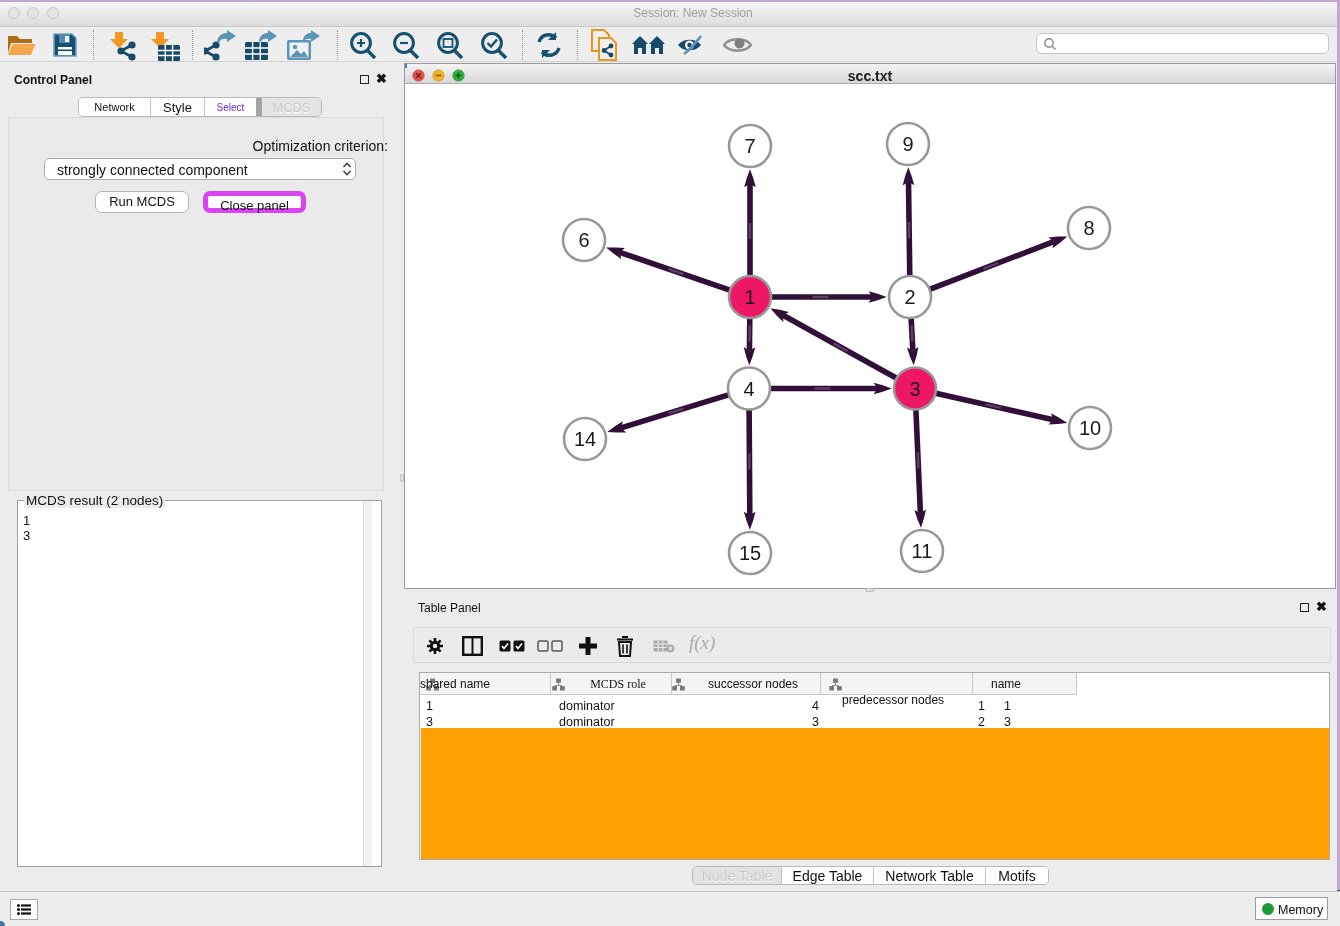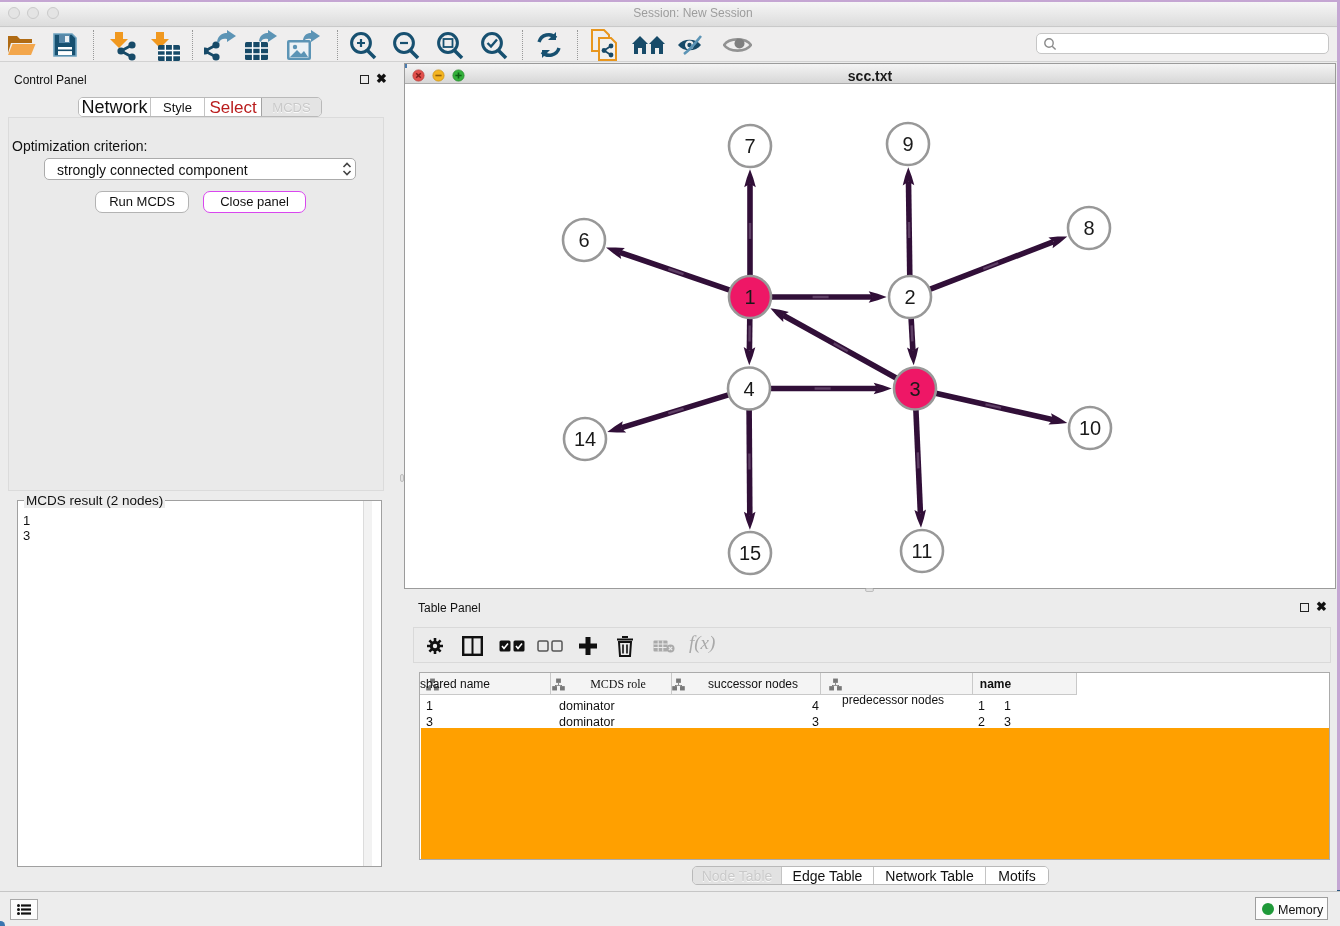--- a/index.html
+++ b/index.html
@@ -150,41 +150,41 @@
     <circle cx="16.5" cy="8.5" r="5" fill="#7F7F7F"></circle>
   </svg>
 </div>
 
 <div class="abs" style="left:1036px;top:33px;width:293px;height:21px;background:#fff;border:1px solid #C6C6C6;border-radius:5px;"></div>
 <svg class="abs" style="left:1042px;top:36px;" width="16" height="16" viewBox="0 0 16 16">
     <circle cx="7" cy="7" r="4.2" fill="none" stroke="#8A8A8A" stroke-width="1.4"></circle>
     <line x1="10.2" y1="10.2" x2="13.6" y2="13.6" stroke="#8A8A8A" stroke-width="1.4"></line>
   </svg>
 
-<div class="abs" style="left:14px;top:73px;font-size:12px;color:#111;">Control Panel</div>
+<div class="abs" style="left:14px;top:73px;font-size:12px;color:#111;font-weight:bold;">Control Panel</div>
 <div class="abs" style="left:360px;top:75px;width:9px;height:9px;border:1.5px solid #222;"></div>
 <div class="abs" style="left:376px;top:71px;font-size:13px;font-weight:bold;color:#111;">✖</div>
 
 <div class="abs" style="left:78px;top:97px;width:244px;height:20px;border:1px solid #B9B9B9;border-radius:5px;overflow:hidden;display:flex;">
-  <div style="width:72px;background:#fff;border-right:1px solid #C4C4C4;text-align:center;font-size:18px;color:#111;line-height:19px;">Network</div>
+  <div style="width:72px;background:#fff;border-right:1px solid #C4C4C4;text-align:center;font-size:11px;color:#111;line-height:19px;">Network</div>
   <div style="width:54px;background:#fff;border-right:1px solid #C4C4C4;text-align:center;font-size:13px;color:#111;line-height:19px;">Style</div>
-  <div style="width:57px;background:#fff;border-right:1px solid #a3a3a3;text-align:center;font-size:17px;color:#b91c1c;line-height:19px;">Select</div>
+  <div style="width:57px;background:#fff;border-right:6px solid #a3a3a3;text-align:center;font-size:10px;color:#6d28d9;line-height:19px;">Select</div>
   <div style="flex:1;background:#E4E4E4;text-align:center;font-size:13px;color:#C9C9C9;line-height:19px;text-shadow:0 1px 0 #FAFAFA;">MCDS</div>
 </div>
 
 <div class="abs" style="left:8px;top:117px;width:376px;height:374px;background:#EAEAEA;border:1px solid #DBDBDB;"></div>
-<div class="abs" style="left:12px;top:138px;width:376px;text-align:left;font-size:14px;color:#111;">Optimization criterion:</div>
+<div class="abs" style="left:12px;top:138px;width:376px;text-align:right;font-size:14px;color:#111;">Optimization criterion:</div>
 <div class="abs" style="left:44px;top:158px;width:312px;height:22px;background:#fff;border:1px solid #ABABAB;border-radius:5px;"></div>
 <div class="abs" style="left:57px;top:162px;font-size:14px;color:#111;">strongly connected component</div>
 <svg class="abs" style="left:341px;top:161px;" width="12" height="16" viewBox="0 0 12 16">
     <path d="M2.5 6 L6 2.5 L9.5 6" fill="none" stroke="#444" stroke-width="1.6"></path>
     <path d="M2.5 10 L6 13.5 L9.5 10" fill="none" stroke="#444" stroke-width="1.6"></path>
   </svg>
 <div class="abs" style="left:95px;top:191px;width:94px;height:22px;background:#fff;border:1px solid #B3B3B3;border-radius:7px;text-align:center;font-size:13px;color:#111;line-height:20px;">Run MCDS</div>
-<div class="abs" style="left:203px;top:191px;width:103px;height:22px;background:#fff;border:1px solid #d946ef;border-radius:7px;text-align:center;font-size:13px;color:#111;line-height:20px;">Close panel</div>
+<div class="abs" style="left:203px;top:191px;width:103px;height:22px;background:#fff;border:5px solid #d946ef;border-radius:7px;text-align:center;font-size:13px;color:#111;line-height:20px;">Close panel</div>
 
 <div class="abs" style="left:17px;top:500px;width:365px;height:367px;background:#fff;border:1px solid #A0A0A0;"></div>
 <div class="abs" style="left:363px;top:501px;width:9px;height:365px;background:#F2F2F2;border-left:1px solid #DCDCDC;"></div>
 <div class="abs" style="left:24px;top:493px;background:#ECECEC;padding:0 2px;font-size:13.5px;color:#111;">MCDS result (2 nodes)</div>
 <div class="abs" style="left:23px;top:513px;font-size:13px;color:#111;">1</div>
 <div class="abs" style="left:23px;top:527.5px;font-size:13px;color:#111;">3</div>
 
 <div class="abs" style="left:404px;top:63px;width:932px;height:526px;background:#fff;border:1px solid #9B9B9B;"></div>
 <div class="abs" style="left:405px;top:64px;width:930px;height:20px;background:linear-gradient(#F4F4F4,#D7D7D7);border-bottom:1px solid #ABABAB;"></div>
 <div class="abs" style="left:405px;top:68px;width:930px;text-align:center;font-size:14px;font-weight:bold;color:#1A1A1A;">scc.txt</div>
@@ -371,21 +371,21 @@
   <div class="abs" style="left:266px;top:4px;width:134px;text-align:center;">successor nodes</div>
   <svg class="abs" style="left:409px;top:5px;" width="13" height="13" viewBox="0 0 12 12">
       <g fill="#787878">
         <rect x="3.8" y="0.5" width="4.4" height="4"></rect>
         <rect x="0.2" y="7.5" width="4.4" height="4"></rect>
         <rect x="7.4" y="7.5" width="4.4" height="4"></rect>
         <path d="M5.7 4.5 h0.8 v2 h2.7 v1.2 h-0.8 v-0.6 H3.6 v0.6 H2.8 v-1.2 h2.9 z"></path>
       </g>
     </svg>
   <div class="abs" style="left:422px;top:20px;width:130px;">predecessor nodes</div>
-  <div class="abs" style="left:524px;top:4px;width:103px;text-align:center;font-weight:bold;">name</div>
+  <div class="abs" style="left:571px;top:4px;width:103px;text-align:left;">name</div>
 </div>
 <div id="table-rows" class="abs" style="left:420px;top:696px;width:909px;height:33px;font-size:12.5px;color:#111;">
   <div class="abs" style="left:6px;top:2.5px;">1</div>
   <div class="abs" style="left:139px;top:2.5px;">dominator</div>
   <div class="abs" style="left:300px;top:2.5px;width:99px;text-align:right;">4</div>
   <div class="abs" style="left:430px;top:2.5px;width:135px;text-align:right;">1</div>
   <div class="abs" style="left:584px;top:2.5px;">1</div>
   <div class="abs" style="left:6px;top:18.5px;">3</div>
   <div class="abs" style="left:139px;top:18.5px;">dominator</div>
   <div class="abs" style="left:300px;top:18.5px;width:99px;text-align:right;">3</div>

